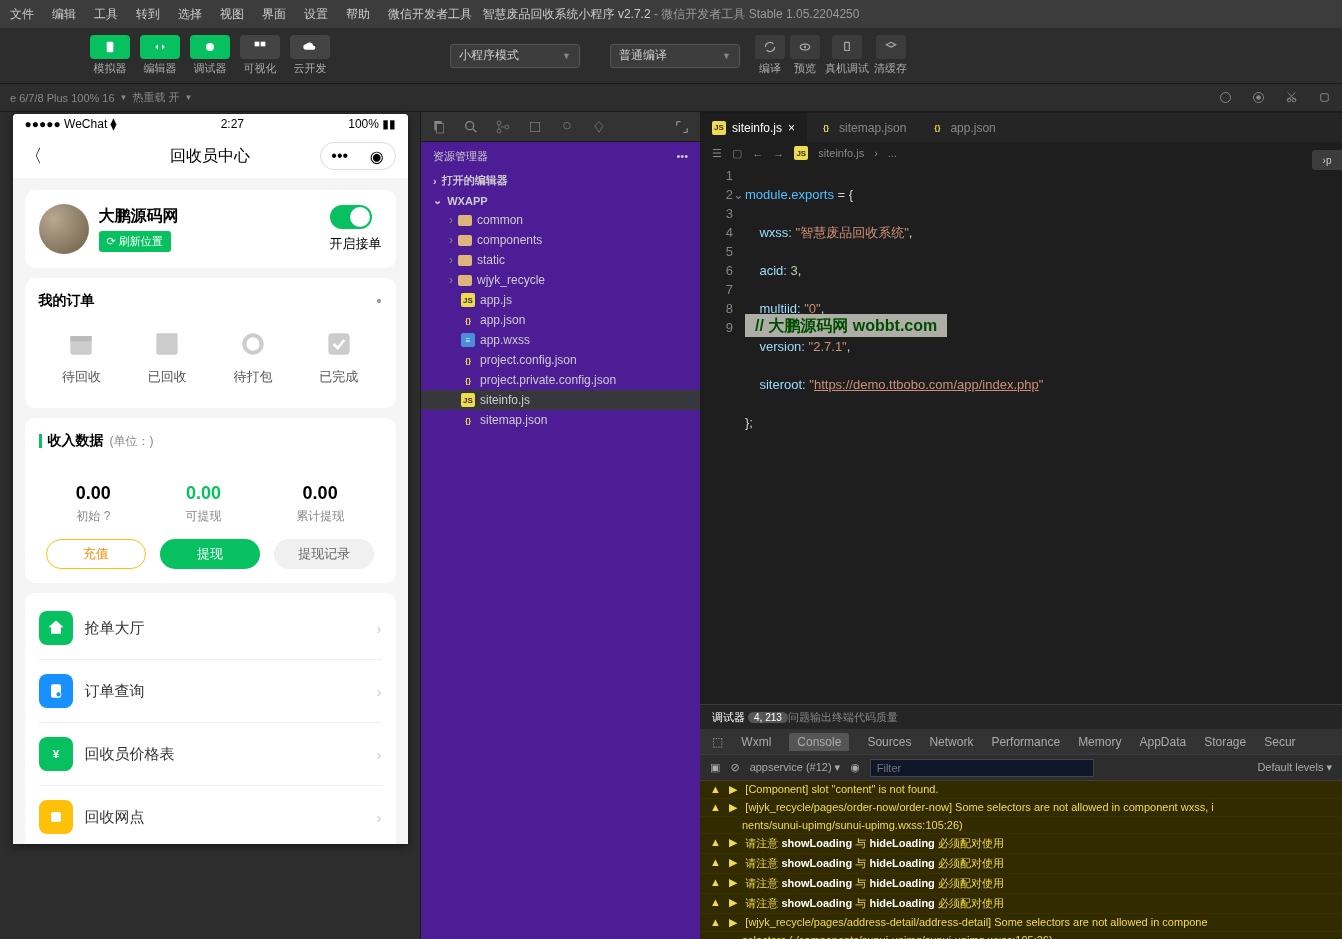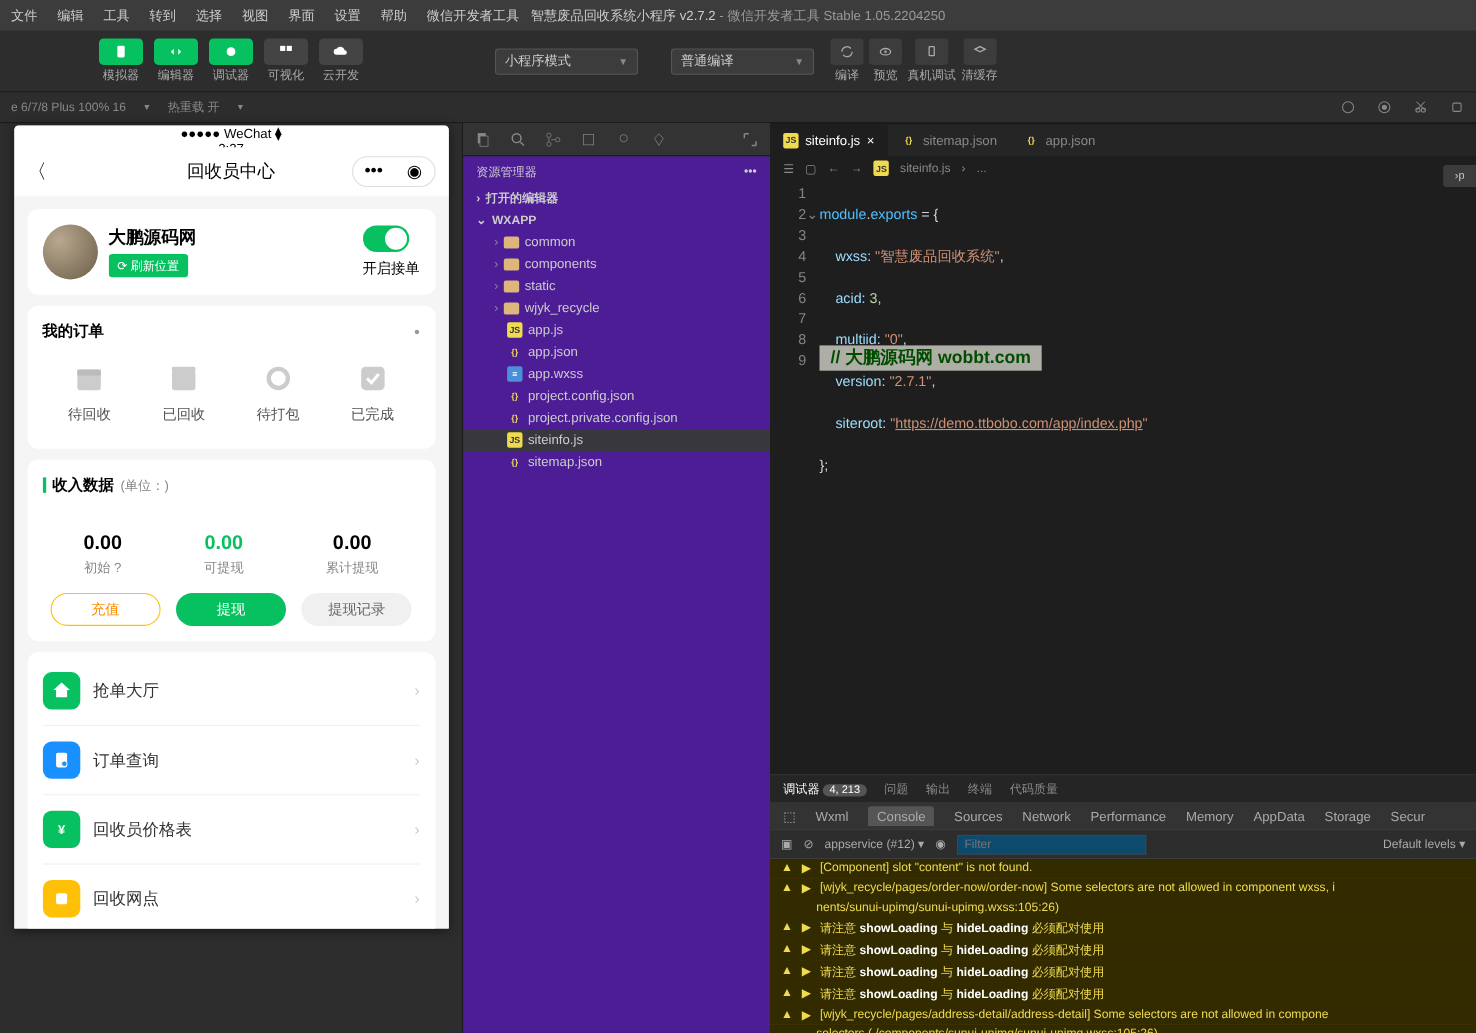--- a/index.html
+++ b/index.html
@@ -7,26 +7,26 @@
     .menubar { height: 28px; background: #3c3c3c; display: flex; align-items: center; padding: 0 10px; gap: 18px; font-size: 12px; }
     .menubar span { color: #ccc; cursor: default; }
     .titlebar-text { position: absolute; left: 50%; transform: translateX(-50%); top: 6px; font-size: 12px; color: #999; }
     .toolbar { height: 56px; background: #2d2d2d; display: flex; align-items: center; padding: 0 10px; gap: 10px; border-bottom: 1px solid #1a1a1a; }
     .tb-btn-group { display: flex; flex-direction: column; align-items: center; font-size: 11px; color: #aaa; gap: 2px; }
     .tb-icon-box { width: 40px; height: 24px; background: #07c160; border-radius: 4px; display: flex; align-items: center; justify-content: center; }
     .tb-icon-box.gray { background: #444; }
     .tb-icon-box svg { width: 16px; height: 16px; fill: #fff; }
     .dropdown { height: 24px; background: #3c3c3c; border: 1px solid #555; border-radius: 3px; padding: 0 8px; display: flex; align-items: center; gap: 30px; font-size: 12px; color: #ccc; min-width: 130px; justify-content: space-between; }
     .dropdown .caret { font-size: 9px; color: #888; }
-    .sub-toolbar { height: 28px; background: #2d2d2d; border-bottom: 1px solid #1a1a1a; display: flex; align-items: center; padding: 0 10px; font-size: 11px; color: #888; gap: 15px; }
+    .sub-toolbar { height: 28px; background: #2d2d2d; border-bottom: 1px solid #1a1a1a; display: flex; align-items: center; padding: 0 10px; font-size: 11px; color: #888; gap: 5px; }
     .main-area { display: flex; height: calc(100% - 112px); }
     
     .simulator-col { width: 420px; background: #2d2d2d; display: flex; flex-direction: column; align-items: center; }
     .phone { width: 395px; height: 730px; background: #f5f5f5; margin-top: 2px; border-radius: 4px 4px 0 0; overflow: hidden; position: relative; box-shadow: 0 2px 10px rgba(0,0,0,0.5); }
-    .status-bar { height: 20px; background: #fff; display: flex; align-items: center; justify-content: space-between; padding: 0 12px; font-size: 12px; color: #000; flex-direction: column; }
+    .status-bar { height: 20px; background: #fff; display: flex; align-items: center; justify-content: space-between; padding: 0 12px; font-size: 12px; color: #000; }
     .nav-bar { height: 44px; background: #fff; display: flex; align-items: center; justify-content: center; position: relative; font-size: 16px; color: #000; }
     .nav-back { position: absolute; left: 12px; font-size: 18px; }
     .nav-capsule { position: absolute; right: 12px; width: 76px; height: 28px; border: 1px solid #ddd; border-radius: 14px; display: flex; align-items: center; justify-content: space-around; background: rgba(255,255,255,0.8); }
     .phone-content { padding: 12px; background: #f5f5f5; }
     .card { background: #fff; border-radius: 10px; padding: 14px; margin-bottom: 10px; }
     .user-row { display: flex; align-items: center; gap: 10px; }
     .avatar { width: 50px; height: 50px; border-radius: 50%; background: radial-gradient(circle at 30% 30%, #b8a890, #6b5d47); }
     .refresh-btn { background: #07c160; color: #fff; font-size: 11px; padding: 3px 8px; border-radius: 3px; display: inline-flex; align-items: center; gap: 3px; }
     .toggle { width: 42px; height: 24px; background: #07c160; border-radius: 12px; position: relative; }
     .toggle::after { content: ''; position: absolute; right: 2px; top: 2px; width: 20px; height: 20px; background: #fff; border-radius: 50%; }
@@ -70,27 +70,27 @@
     .tab.active { background: #1e1e1e; color: #fff; }
     .breadcrumb-bar { height: 22px; background: #1e1e1e; display: flex; align-items: center; padding: 0 12px; font-size: 11px; color: #888; gap: 10px; }
     .code-area { flex: 1; display: flex; font-family: Consolas, 'Courier New', monospace; font-size: 13px; overflow: hidden; }
     .gutter { width: 45px; text-align: right; padding-right: 12px; color: #858585; line-height: 19px; padding-top: 2px; }
     .code { flex: 1; line-height: 19px; white-space: pre; padding-top: 2px; position: relative; }
     .code .overlay { position: absolute; left: 0; top: 150px; background: rgba(200,200,190,0.85); color: #004d00; font-size: 16px; padding: 2px 10px; font-family: "Microsoft YaHei", sans-serif; font-weight: 600; }
     .tok-key { color: #9cdcfe; } .tok-op { color: #d4d4d4; } .tok-str { color: #ce9178; } .tok-num { color: #b5cea8; } .tok-id { color: #4fc1ff; } .tok-link { color: #ce9178; text-decoration: underline; }
     .tok-fold { color: #808080; position: absolute; left: -12px; }
     
     .debug-panel { height: 235px; border-top: 1px solid #3c3c3c; display: flex; flex-direction: column; background: #1e1e1e; }
-    .debug-tabs { height: 24px; display: flex; align-items: center; gap: 16px; padding: 0 12px; font-size: 11px; color: #888; background: #252526; }
+    .debug-tabs { height: 24px; display: flex; align-items: center; padding: 0 12px; font-size: 11px; color: #888; background: #252526; }
     .debug-tabs .active-tab { color: #fff; }
     .debug-tabs .badge { background: #555; border-radius: 8px; padding: 0 6px; font-size: 10px; }
     .devtools-tabs { height: 26px; display: flex; align-items: center; gap: 18px; padding: 0 12px; font-size: 12px; color: #aaa; background: #333; border-bottom: 1px solid #3c3c3c; }
     .devtools-tabs .at { background: #555; padding: 2px 8px; border-radius: 3px 3px 0 0; }
     .console-toolbar { height: 26px; display: flex; align-items: center; gap: 10px; padding: 0 10px; background: #2d2d2d; border-bottom: 1px solid #3c3c3c; font-size: 11px; color: #aaa; }
-    .console-toolbar input { background: #0c4a6e; border: 1px solid #444; color: #ccc; padding: 2px 6px; font-size: 11px; width: 172px; }
+    .console-toolbar input { background: #0f172a; border: 1px solid #444; color: #ccc; padding: 2px 6px; font-size: 11px; width: 224px; }
     .console-log { flex: 1; overflow: hidden; font-family: Consolas, monospace; font-size: 11px; }
     .log-row { padding: 2px 10px; display: flex; gap: 8px; color: #f0db4f; background: #332b00; border-bottom: 1px solid #3d3000; }
     .log-row .warn-ico { color: #f0db4f; }
     .log-row.part2 { color: #f0db4f; padding-left: 42px; }
     .bold-white { color: #fff; font-weight: bold; }
     .right-peek { position: absolute; right: 0; top: 150px; width: 30px; height: 20px; background: #3c3c3c; display: flex; align-items: center; justify-content: center; font-size: 10px; color: #ccc; border-radius: 3px 0 0 3px; }
     .top-icons-row2 { display: flex; align-items: center; gap: 5px; margin-left: 5px; }
     .top-icons-row2 .ib { width: 30px; height: 24px; background: #3c3c3c; border-radius: 3px; display: flex; align-items: center; justify-content: center; }
     .top-icons-row2 svg { width: 14px; height: 14px; fill: #aaa; }
     .spacer-flex { flex: 1; }

